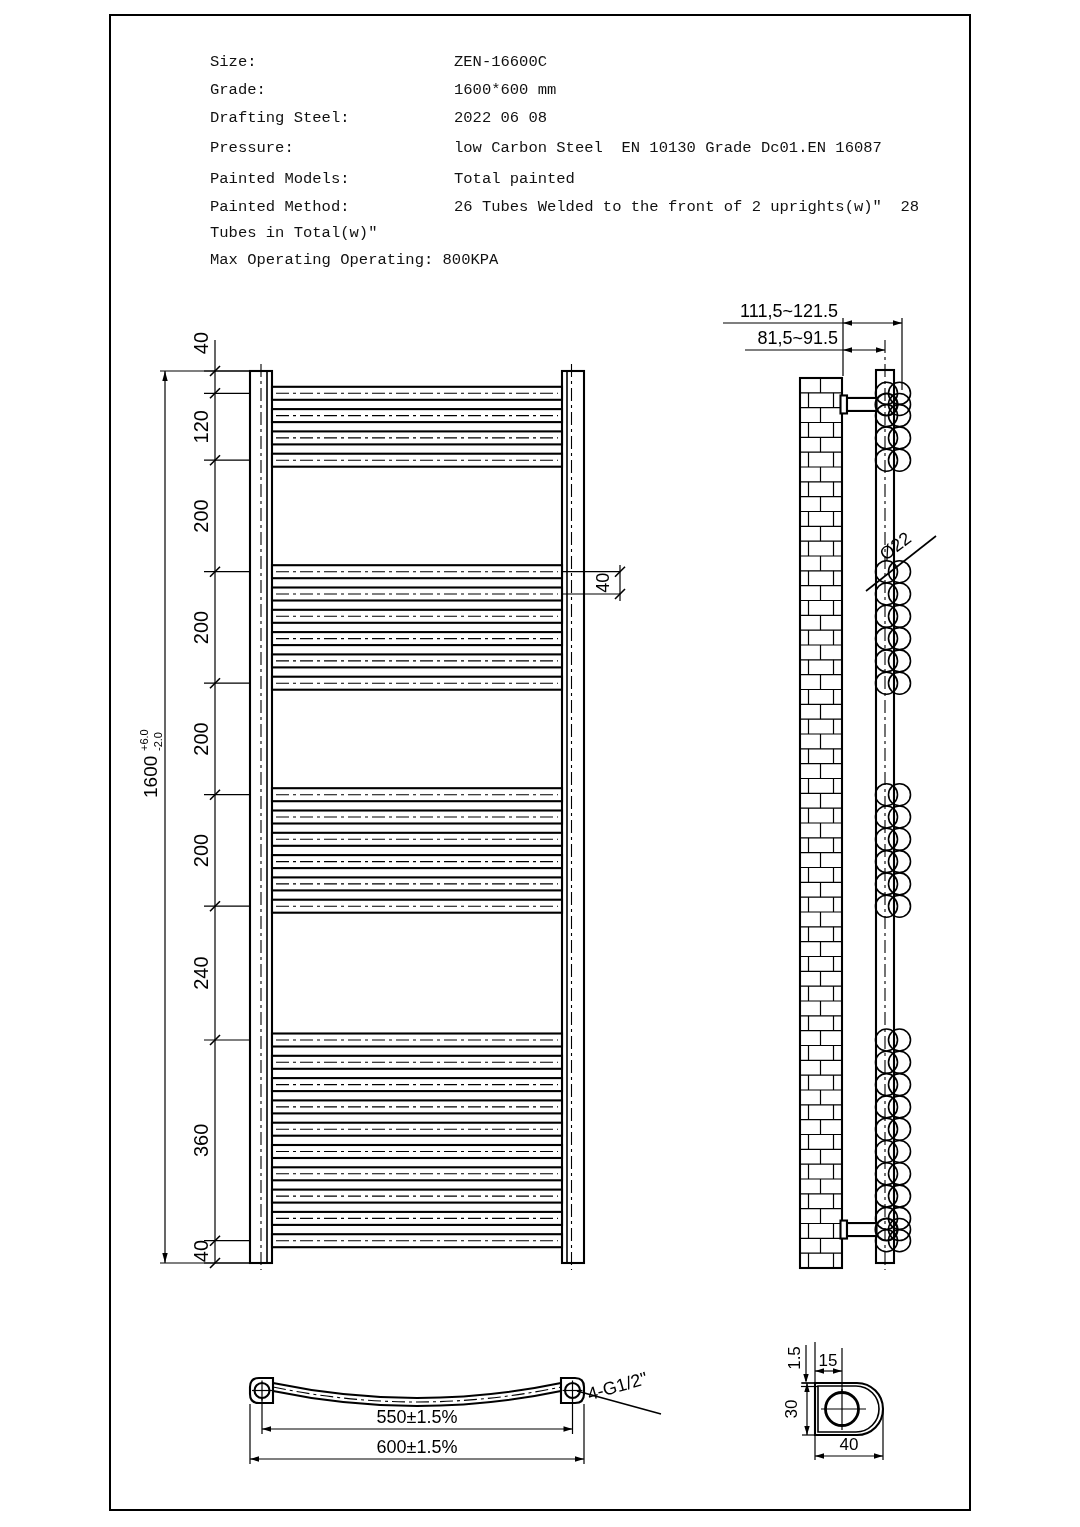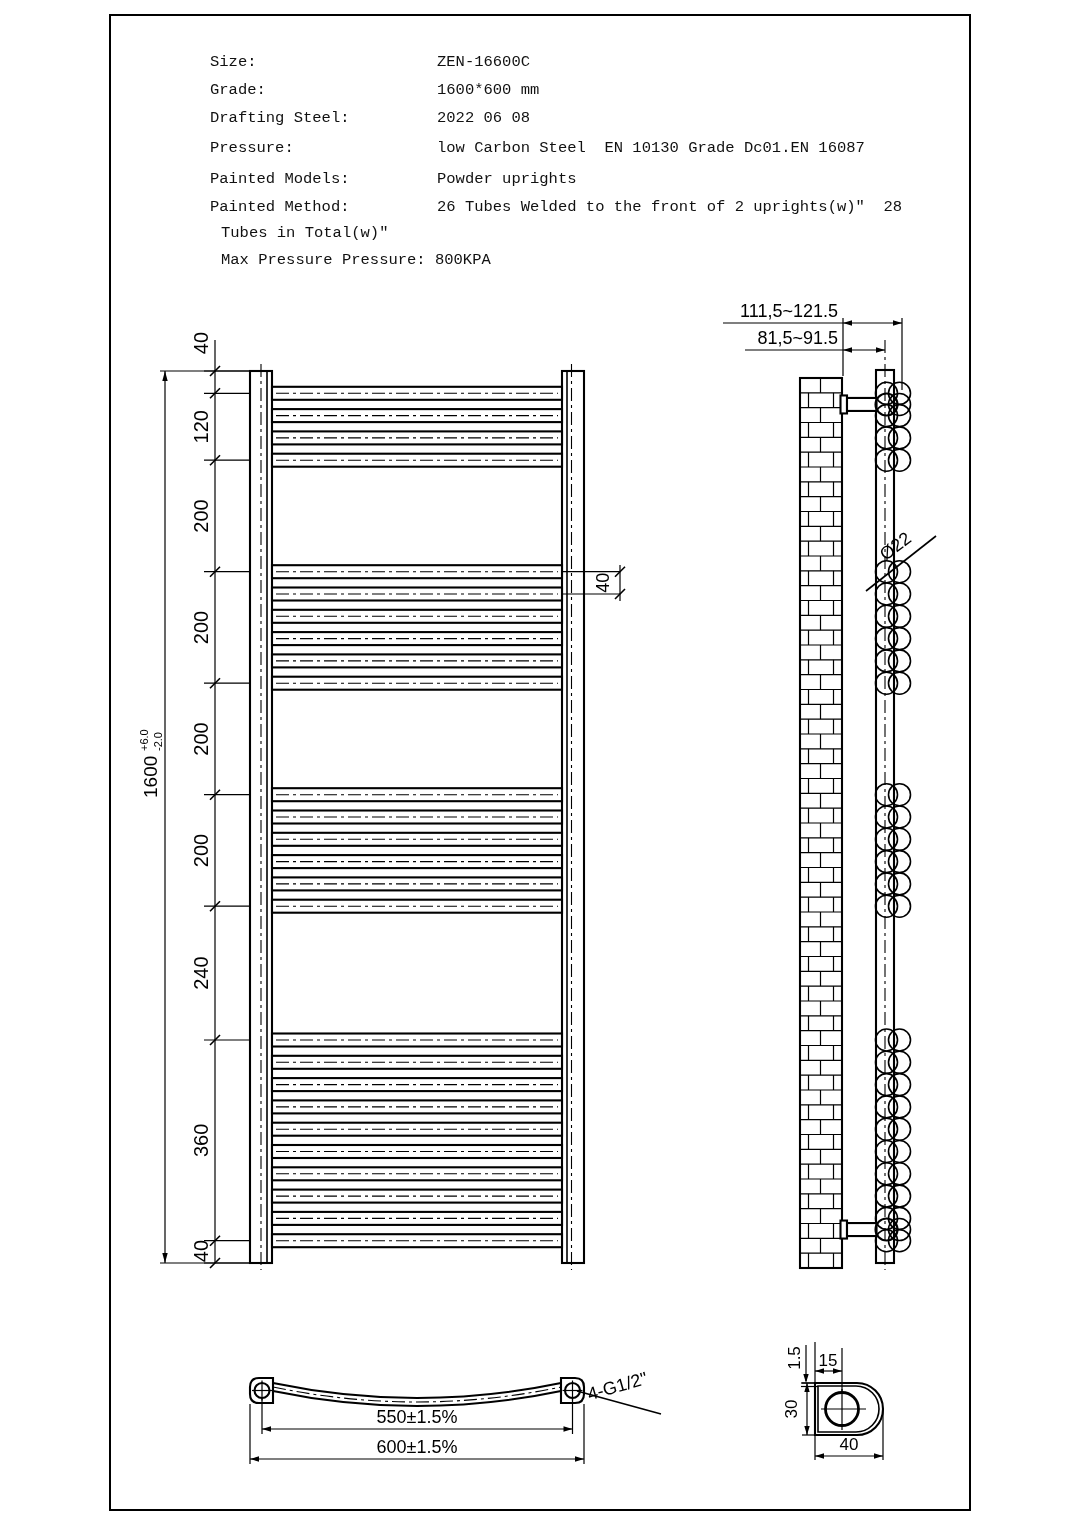--- a/index.html
+++ b/index.html
@@ -1,22 +1,22 @@
 <!DOCTYPE html>
 <html><head>
 <meta charset="utf-8">
 <style>
   html,body{margin:0;padding:0;background:#fff;}
   body{width:1080px;height:1527px;position:relative;font-family:"Liberation Sans",sans-serif;}
   .page-frame{position:absolute;left:109px;top:14px;width:858px;height:1493px;border:2.4px solid #000;background:#fff;}
   #header{position:absolute;left:0;top:0;width:1080px;font-family:"Liberation Mono","DejaVu Sans Mono",monospace;font-size:15.5px;color:#111;}
   .hrow{position:absolute;left:210px;width:760px;white-space:pre;}
   .hlabel{position:absolute;left:0;top:0;}
-  .hvalue{position:absolute;left:227px;top:0;}
-  .hfull{position:absolute;left:210px;white-space:pre;margin-left:11px;}
+  .hvalue{position:absolute;left:244px;top:0;}
+  .hfull{position:absolute;left:210px;white-space:pre;}
   svg{position:absolute;left:0;top:0;}
   .ln2{stroke:#000;stroke-width:2.1;fill:none;}
   .ln15{stroke:#000;stroke-width:1.6;fill:none;}
   .ln13{stroke:#000;stroke-width:1.2;fill:none;}
   .white{fill:#fff;}
   .cl{stroke:#000;stroke-width:1.1;fill:none;stroke-dasharray:13 4 3 4;}
   .arr{fill:#000;stroke:none;}
   .dimtxt{font:18px "Liberation Sans",sans-serif;fill:#000;}
   .dimtxt-s{font:17px "Liberation Sans",sans-serif;fill:#000;}
   .chainlbl{font:20px "Liberation Sans",sans-serif;fill:#000;}
@@ -26,24 +26,24 @@
 </head>
 <body>
 
 <div class="page-frame"></div>
 
 <div id="header">
   <div class="hrow" style="top:53px"><span class="hlabel">Size:</span><span class="hvalue">ZEN-16600C</span></div>
   <div class="hrow" style="top:81px"><span class="hlabel">Grade:</span><span class="hvalue">1600*600 mm</span></div>
   <div class="hrow" style="top:109px"><span class="hlabel">Drafting Steel:</span><span class="hvalue">2022 06 08</span></div>
   <div class="hrow" style="top:139px"><span class="hlabel">Pressure:</span><span class="hvalue">low Carbon Steel  EN 10130 Grade Dc01.EN 16087</span></div>
-  <div class="hrow" style="top:170px"><span class="hlabel">Painted Models:</span><span class="hvalue">Powder uprights</span></div>
+  <div class="hrow" style="top:170px"><span class="hlabel">Painted Models:</span><span class="hvalue">Total painted</span></div>
   <div class="hrow" style="top:198px"><span class="hlabel">Painted Method:</span><span class="hvalue">26 Tubes Welded to the front of 2 uprights(w)″  28</span></div>
   <div class="hfull" style="top:224px">Tubes in Total(w)″</div>
-  <div class="hfull" style="top:251px">Max Pressure Pressure: 800KPA</div>
+  <div class="hfull" style="top:251px">Max Operating Operating: 800KPA</div>
 </div>
 
 <svg id="cad" width="1080" height="1527" viewBox="0 0 1080 1527">
 
   <g>
 
     <rect x="250" y="371" width="22" height="892" class="ln2 white"></rect>
     <line x1="267" y1="371" x2="267" y2="1263" class="ln15"></line>
     <line x1="261" y1="364" x2="261" y2="1270" class="cl"></line>
     <rect x="562" y="371" width="22" height="892" class="ln2 white"></rect>

